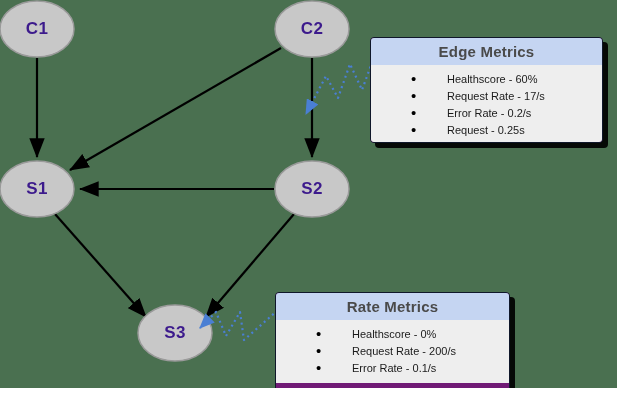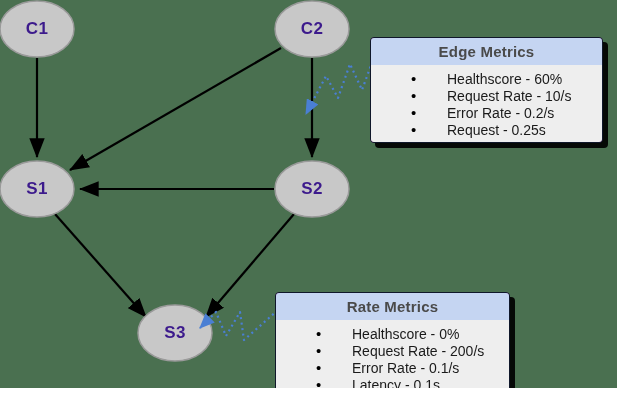--- a/index.html
+++ b/index.html
@@ -56,21 +56,21 @@
     background: #eeeeee;
     padding: 6px 0 6px 0;
   }
   .callout-body ul {
     margin: 0;
     padding: 0 0 0 40px;
     list-style: none;
   }
   .callout-body li {
     position: relative;
-    font-size: 14px;
+    font-size: 11px;
     color: #1a1a1a;
     line-height: 17px;
     padding-left: 36px;
     white-space: nowrap;
   }
   .callout-body li::before {
     content: "\2022";
     position: absolute;
     left: 0;
     top: -1px;
@@ -160,32 +160,31 @@
 
   <svg id="node-connector" class="connector-svg" viewBox="0 0 95 60" xmlns="http://www.w3.org/2000/svg">
     <polyline points="90,3 48,40 44,12 30,36 20,12 4,28" fill="none" stroke="#4a7fd4" stroke-width="2.2" stroke-dasharray="2 3.5" stroke-linejoin="round" marker-end="url(#blue-arrowhead)"></polyline>
   </svg>
 
   <div id="edge-metrics-box" class="callout">
     <div class="callout-header">Edge Metrics</div>
     <div class="callout-body">
       <ul>
         <li>Healthscore - 60%</li>
-        <li>Request Rate - 10/s</li>
+        <li>Request Rate - 17/s</li>
         <li>Error Rate  - 0.2/s</li>
         <li>Request - 0.25s</li>
       </ul>
     </div>
   </div>
 
   <div id="node-metrics-box" class="callout">
     <div class="callout-header">Rate Metrics</div>
     <div class="callout-body">
       <ul>
         <li>Healthscore - 0%</li>
         <li>Request Rate - 200/s</li>
         <li>Error Rate  - 0.1/s</li>
-        <li>Latency - 0.1s</li>
       </ul>
     </div>
   </div>
 
 </div>
 
 </body></html>

